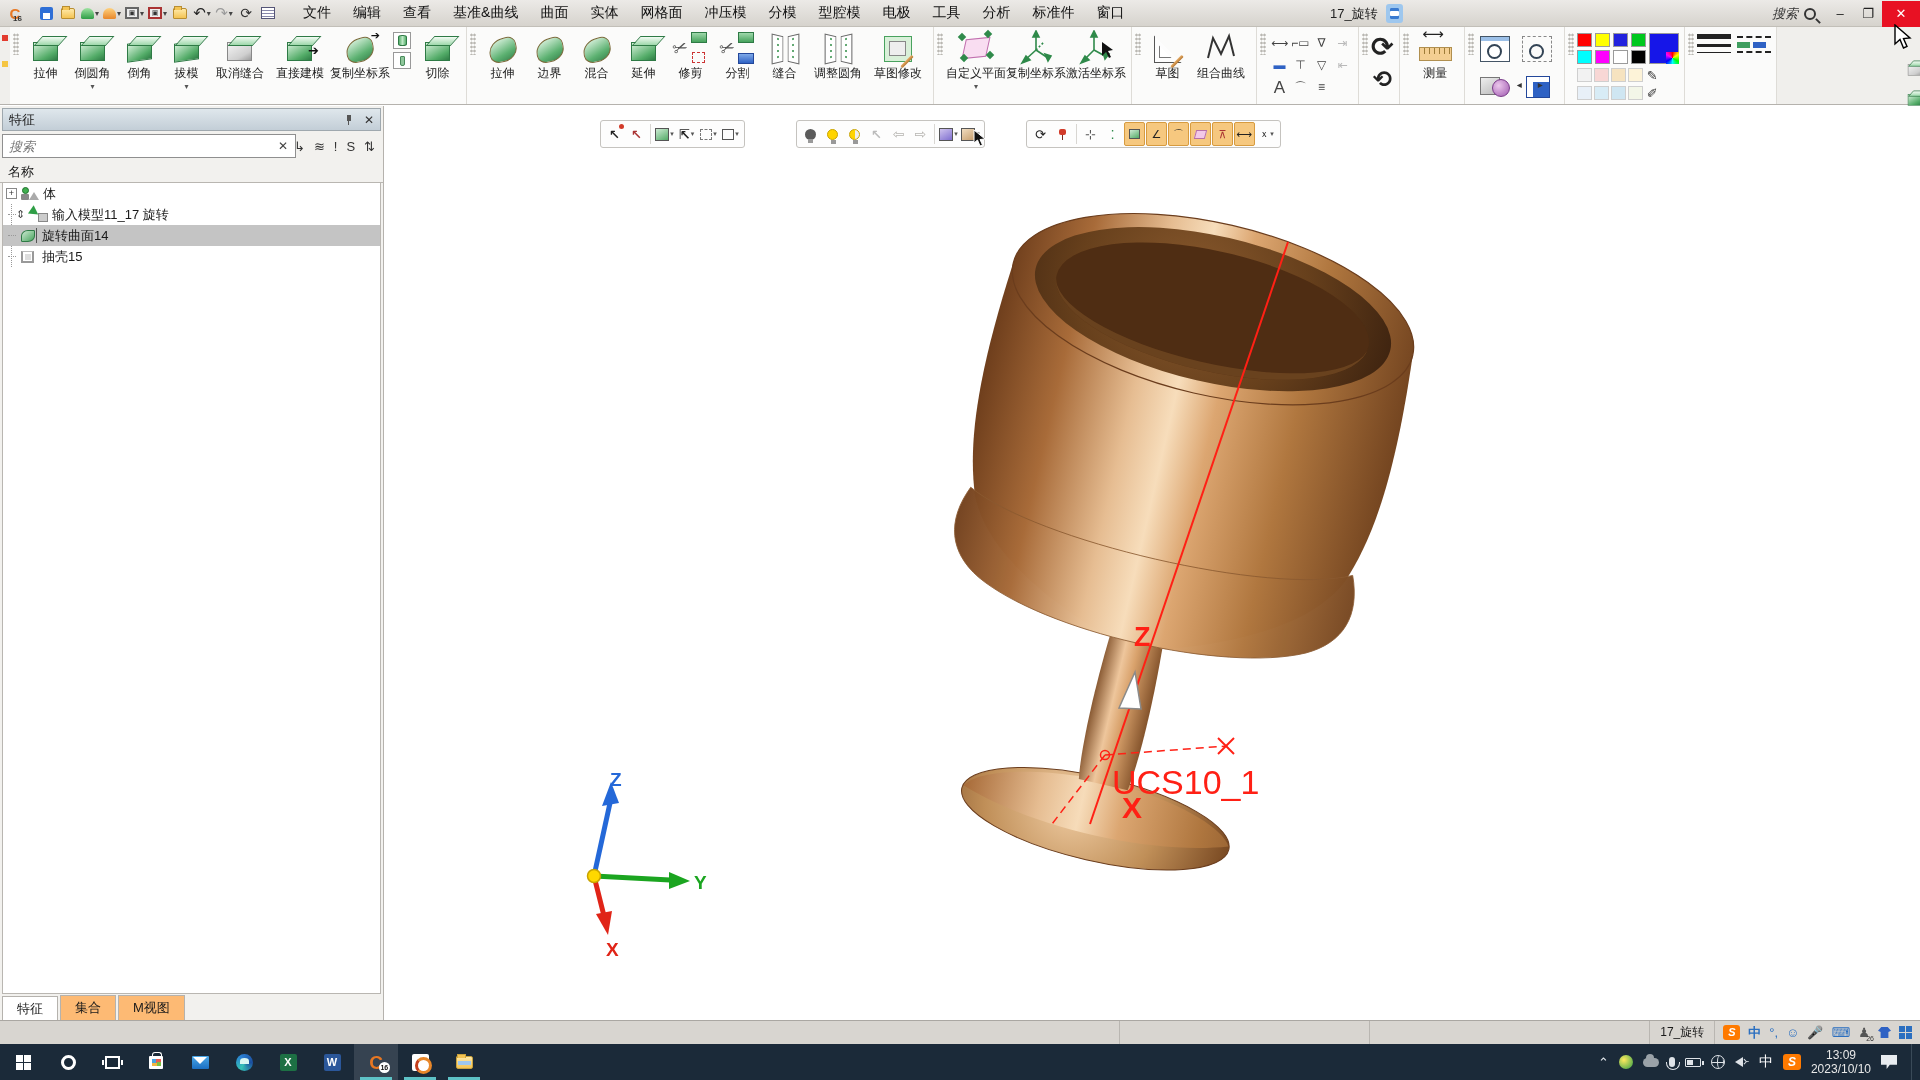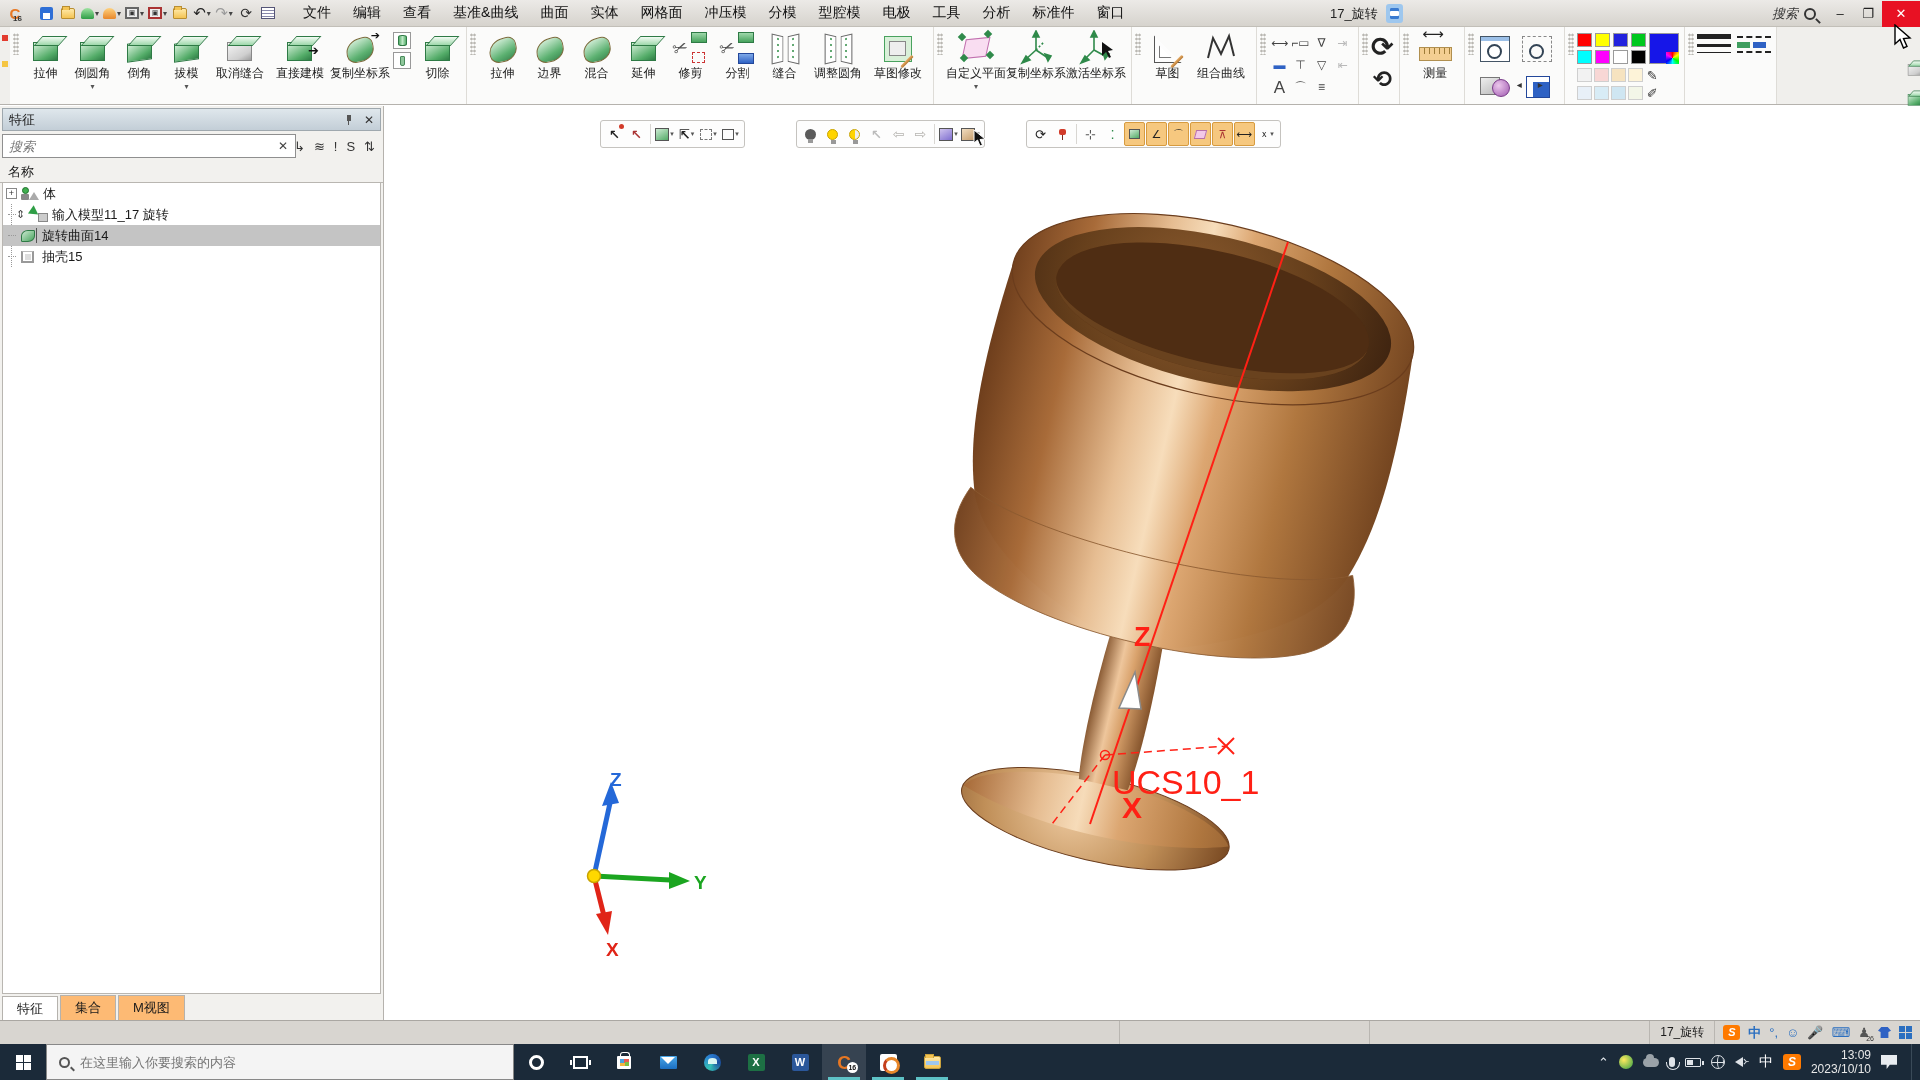--- a/index.html
+++ b/index.html
@@ -253,21 +253,21 @@
   .micb::after { content:""; position:absolute; left:-3px; top:5px; width:12px; height:7px; border:1.5px solid #dfe3e8; border-top:none; border-radius:0 0 7px 7px; }
   .batt { width:16px; height:9px; border:1.5px solid #dfe3e8; border-radius:1px; position:relative; }
   .batt::before { content:""; position:absolute; right:-4px; top:2px; width:2px; height:4px; background:#dfe3e8; }
   .batt::after { content:""; position:absolute; left:1px; top:1px; bottom:1px; width:6px; background:#dfe3e8; }
   .globe { width:14px; height:14px; border:1.5px solid #dfe3e8; border-radius:50%; position:relative; overflow:hidden; }
   .globe::before { content:""; position:absolute; left:5px; top:-2px; bottom:-2px; width:5px; border-left:1.5px solid #dfe3e8; border-right:1.5px solid #dfe3e8; border-radius:50%; }
   .globe::after { content:""; position:absolute; left:-2px; top:5.5px; width:18px; height:1.5px; background:#dfe3e8; }
   .spk { width:0; height:0; border-top:5px solid transparent; border-bottom:5px solid transparent; border-right:8px solid #dfe3e8; position:relative; margin-right:6px; }
   .spk::after { content:"᚛"; position:absolute; left:8px; top:-7px; color:#dfe3e8; font-size:11px; }
   .sogou2 { width:18px; height:16px; background:#ff7a00; color:#fff; border-radius:3px; font-weight:bold; font-size:12px; text-align:center; line-height:16px; font-style:italic; }
-  .clockb { text-align:right; font-size:12px; line-height:14px; }
+  .clockb { text-align:center; font-size:12px; line-height:14px; }
   .notif { width:16px; height:14px; background:#e8ecf0; clip-path:polygon(0 0,100% 0,100% 70%,55% 70%,35% 100%,35% 70%,0 70%); position:relative; }
   .deskstrip { width:5px; height:36px; border-left:1px solid #3a4a58; margin-left:4px; }
 
   
   .cursor { position:absolute; z-index:50; }
 </style>
 </head>
 <body>
 
 <div class="app">
@@ -869,24 +869,20 @@
 
   <div class="taskbar">
     <div class="tstart">
         <span class="win">
           <i></i>
           <i></i>
           <i></i>
           <i></i>
         </span>
       </div>
-    <div class="tsearch">
-      <span class="tmag"></span>
-      <input placeholder="在这里输入你要搜索的内容" style="">
-    </div>
     <div class="ticon">
         <span class="ring"></span>
       </div>
     <div class="ticon">
         <span class="tview"></span>
       </div>
     <div class="ticon">
         <span class="store"></span>
       </div>
     <div class="ticon">

